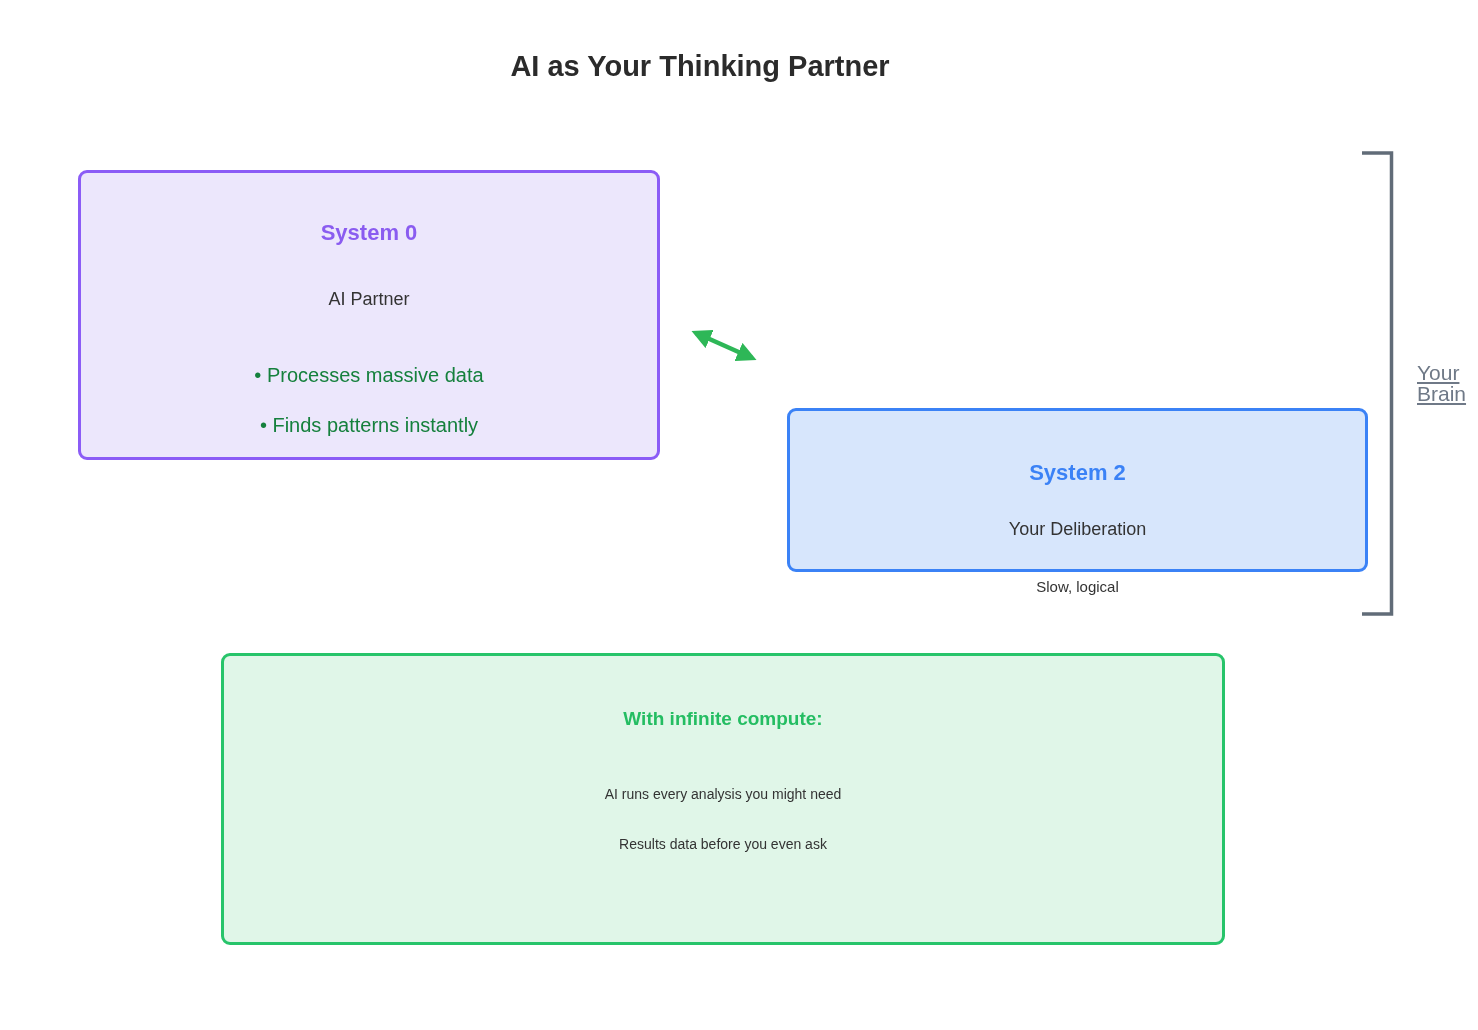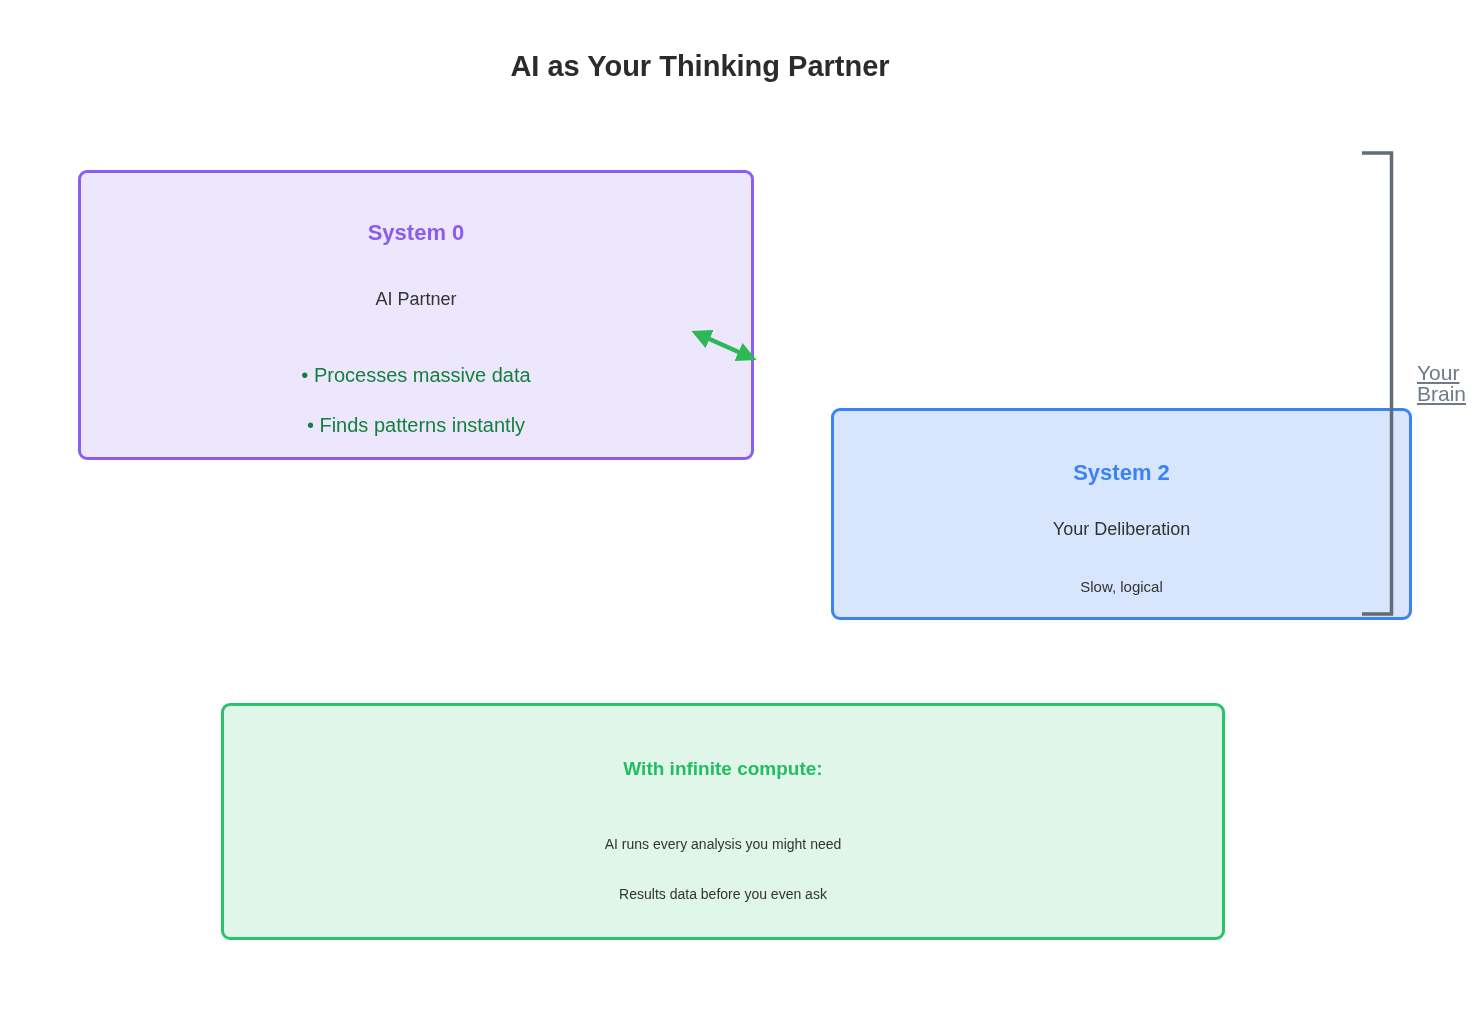--- a/index.html
+++ b/index.html
@@ -36,39 +36,39 @@
     transform: translate(-50%, -50%);
     white-space: nowrap;
     text-align: center;
   }
   .box-title { font-size: 22px; font-weight: bold; }
   .box-sub   { font-size: 18px; color: #333333; }
   .box-cap   { font-size: 15px; color: #333333; }
   .box-bullet{ font-size: 20px; color: #15803d; }
 
   .box-system0 {
-    left: 78px; top: 170px; width: 676px; height: 290px;
+    left: 78px; top: 170px; width: 582px; height: 290px;
     background: #ece7fc; border: 3.5px solid #8b5cf6;
   }
   .box-system0 .box-title { color: #8a5cf0; }
 
   .box-system1 {
     left: 787px; top: 144px; width: 581px; height: 212px;
     background: #fdebd2; border: 3.5px solid #f2770b;
   }
   .box-system1 .box-title { color: #f2770b; }
 
   .box-system2 {
-    left: 787px; top: 408px; width: 581px; height: 212px;
-    background: #d7e6fc; border: 3.5px solid #3b82f6; margin-left: 44px;
+    left: 787px; top: 408px; width: 581px; height: 164px;
+    background: #d7e6fc; border: 3.5px solid #3b82f6;
   }
   .box-system2 .box-title { color: #3b82f6; }
 
   .box-compute {
-    left: 221px; top: 703px; width: 1004px; height: 237px;
+    left: 221px; top: 653px; width: 1004px; height: 292px;
     background: #e0f6e8; border: 3.5px solid #27c46a;
   }
   .box-compute .box-title { color: #24bd62; font-size: 19px; }
   .box-compute .box-line  { font-size: 14px; color: #333333; }
 
   .overlay-svg {
     position: absolute;
     left: 0; top: 0;
     pointer-events: none;
   }

